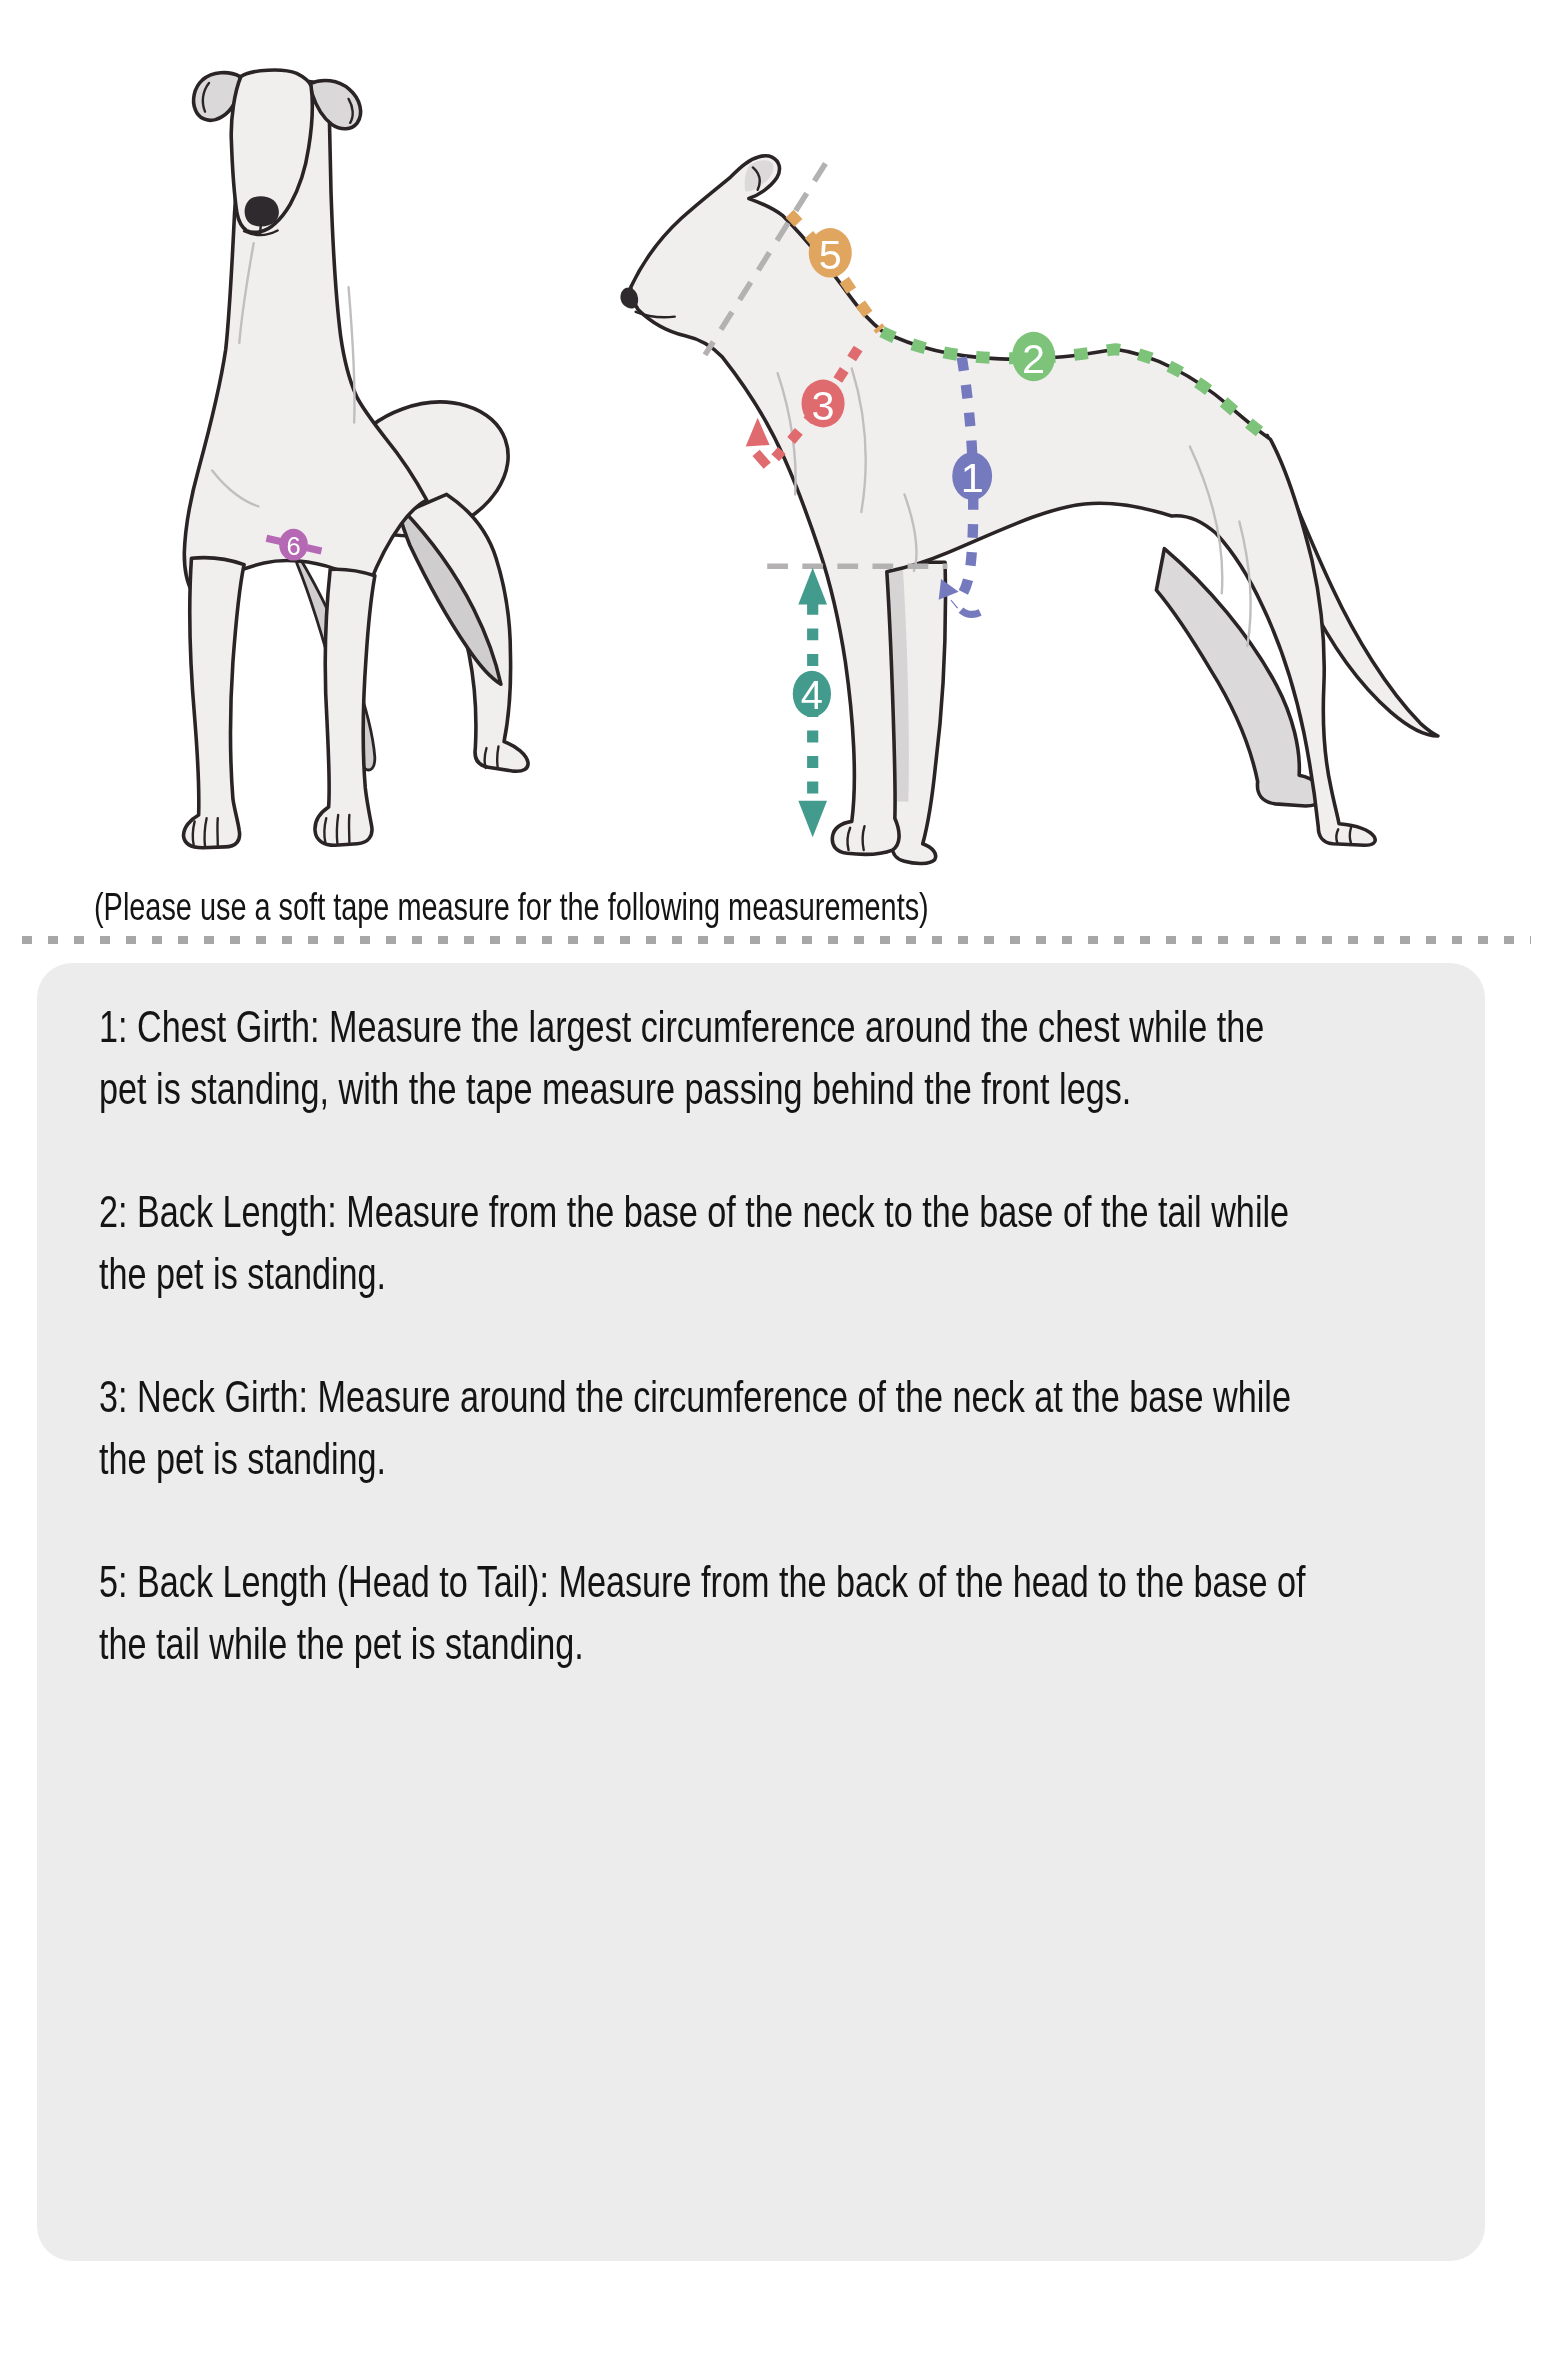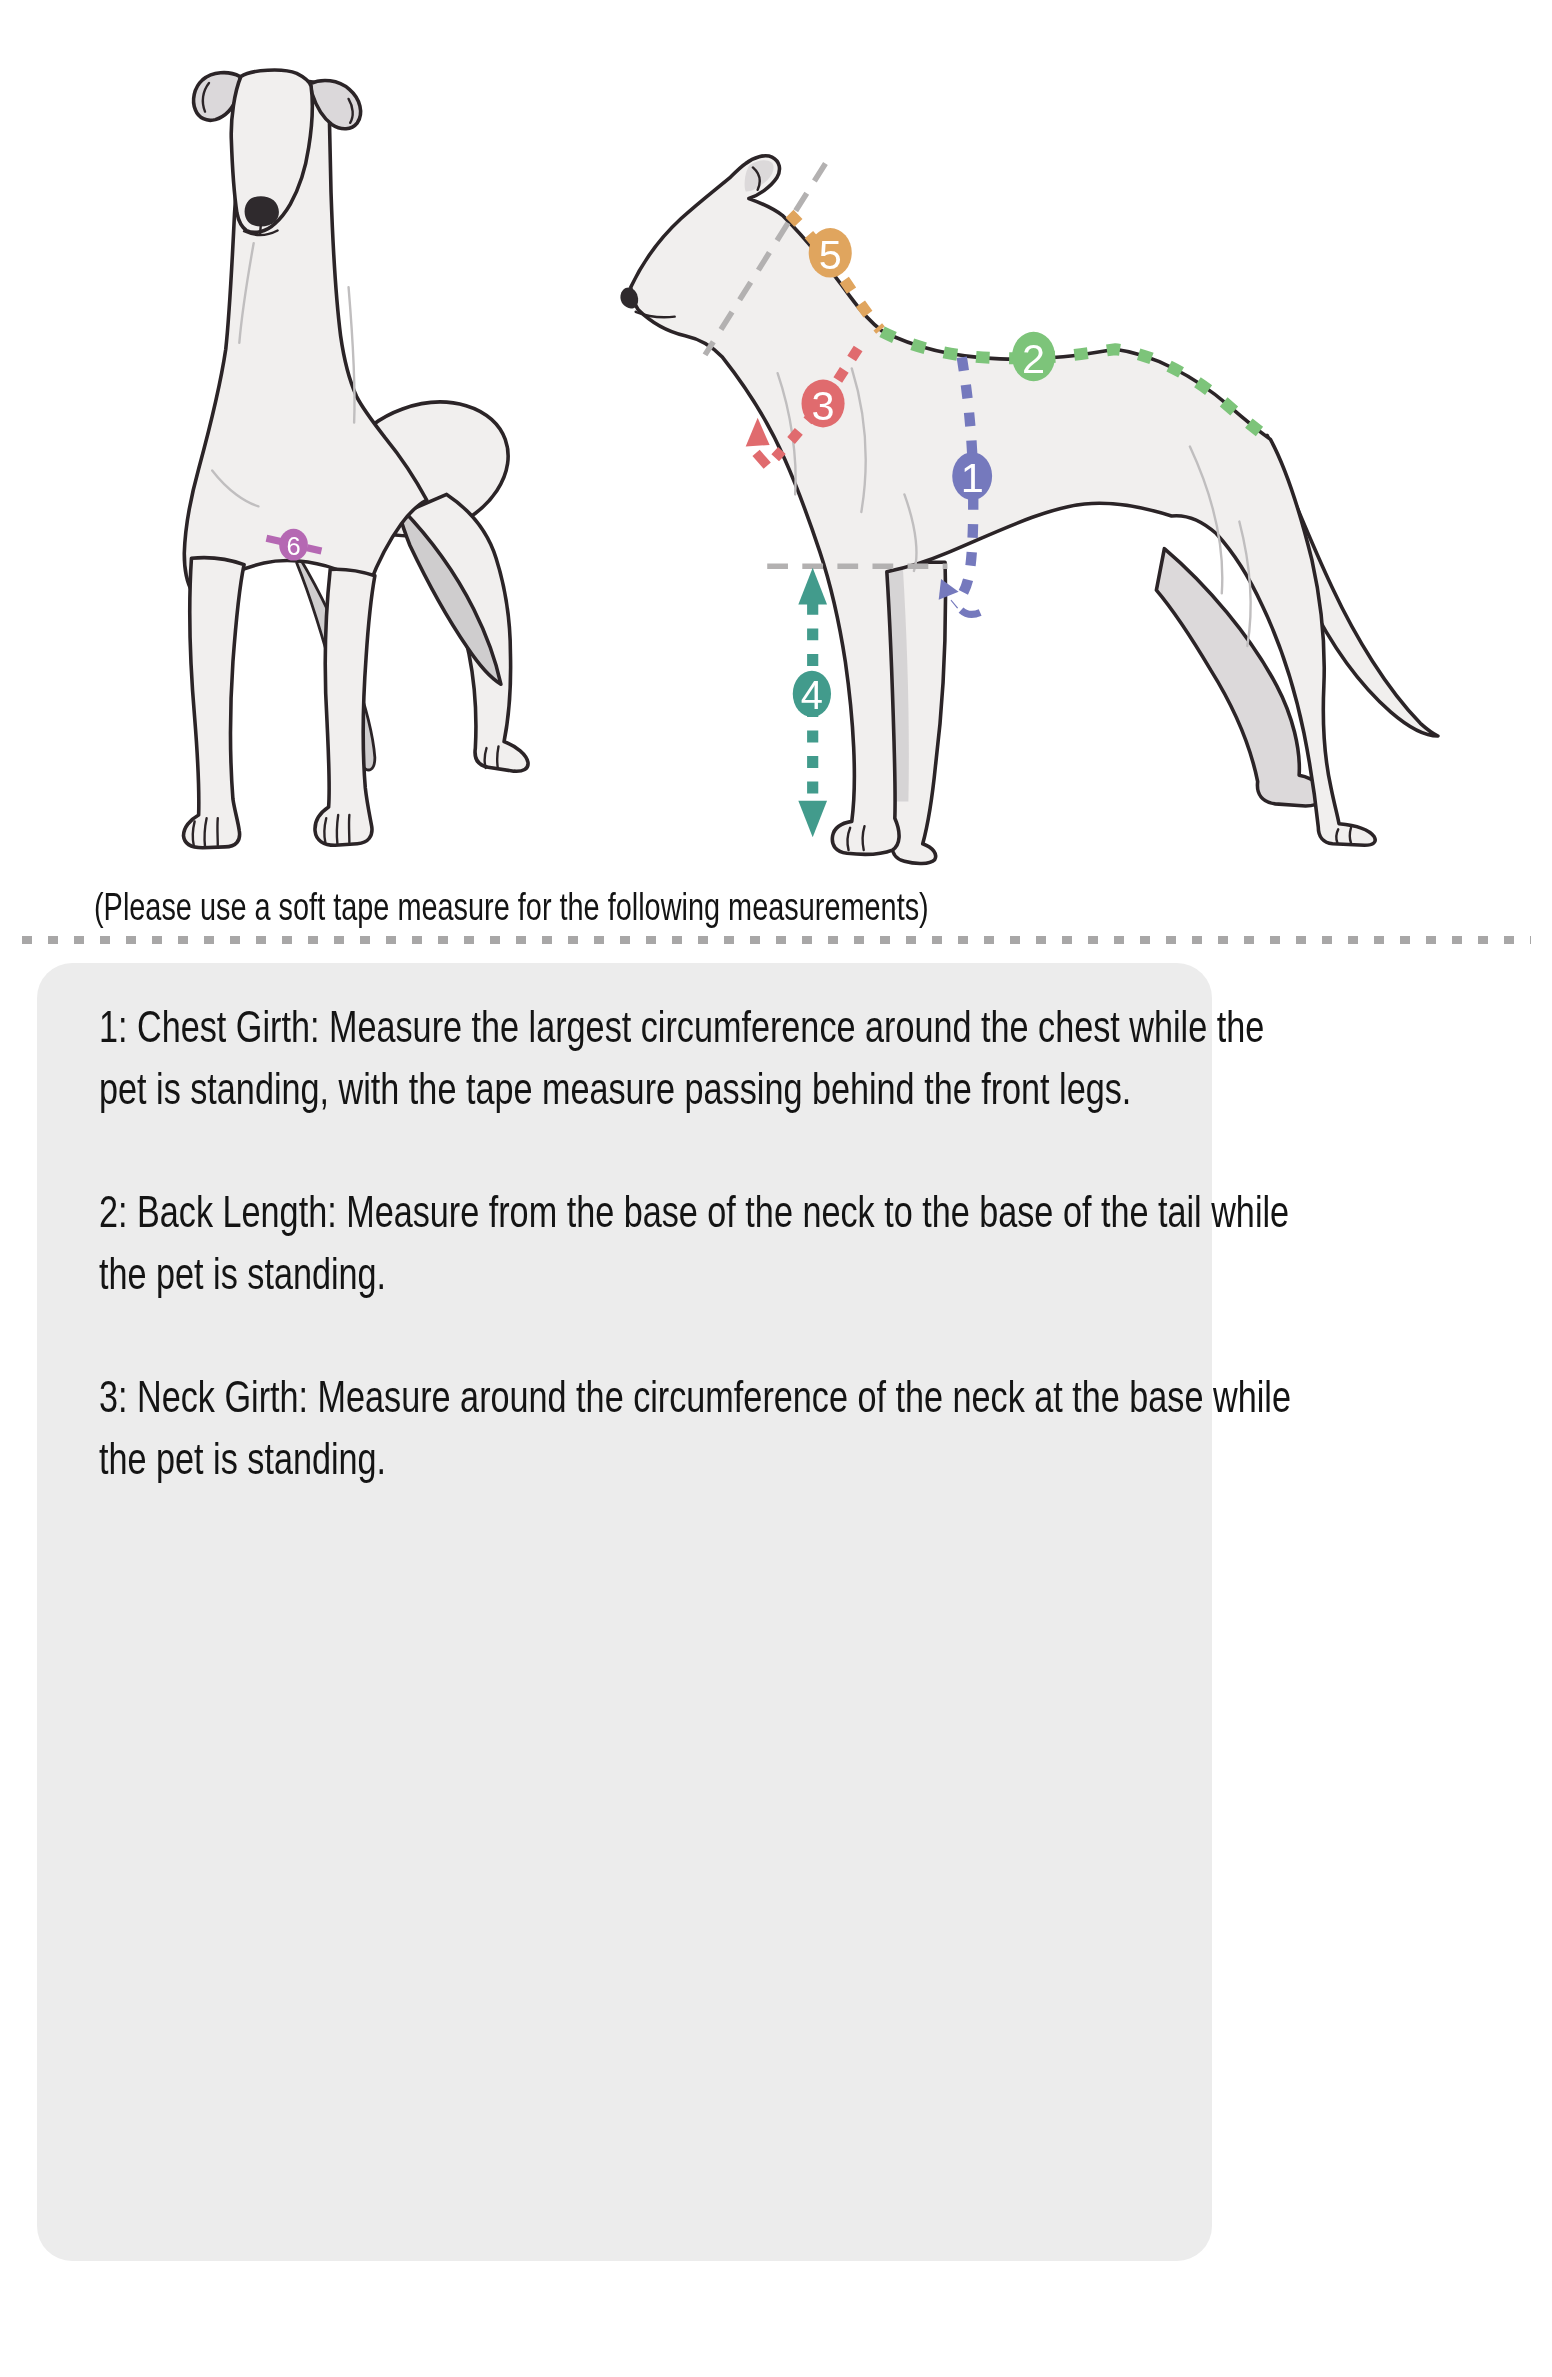--- a/index.html
+++ b/index.html
@@ -17,21 +17,21 @@
   svg{display:block;}
   .tape-note{
     position:absolute;left:94px;top:884px;font-size:38px;line-height:46px;
     white-space:nowrap;transform:scaleX(0.76);transform-origin:0 0;color:#141414;
   }
   .dash-divider{
     position:absolute;left:22px;top:936px;width:1509px;height:8px;
     background:repeating-linear-gradient(90deg,#a8a7a7 0 10.4px,transparent 10.4px 26px);
   }
   .info-box{
-    position:absolute;left:37px;top:963px;width:1175px;height:1298px;
+    position:absolute;left:37px;top:963px;width:1448px;height:1298px;
     background:var(--boxbg);border-radius:35px;padding:33px 64px 32px 62px;
   }
   .para{margin-bottom:61px;}
   .line{
     font-size:45px;line-height:62px;white-space:nowrap;
     transform:scaleX(0.76);transform-origin:0 50%;color:#141414;
   }
   .para.note .line{font-size:37px;line-height:53px;}
   .marker-num{
     font-family:"Liberation Sans", sans-serif;fill:#ffffff;
@@ -185,14 +185,18 @@
     <div class="line">pet is standing, with the tape measure passing behind the front legs.</div>
   </div>
   <div class="para">
     <div class="line">2: Back Length: Measure from the base of the neck to the base of the tail while</div>
     <div class="line">the pet is standing.</div>
   </div>
   <div class="para">
     <div class="line">3: Neck Girth: Measure around the circumference of the neck at the base while</div>
     <div class="line">the pet is standing.</div>
   </div>
+  <div class="para">
+    <div class="line">5: Back Length (Head to Tail): Measure from the back of the head to the base of</div>
+    <div class="line">the tail while the pet is standing.</div>
+  </div>
 </section>
 
 
 </body></html>

